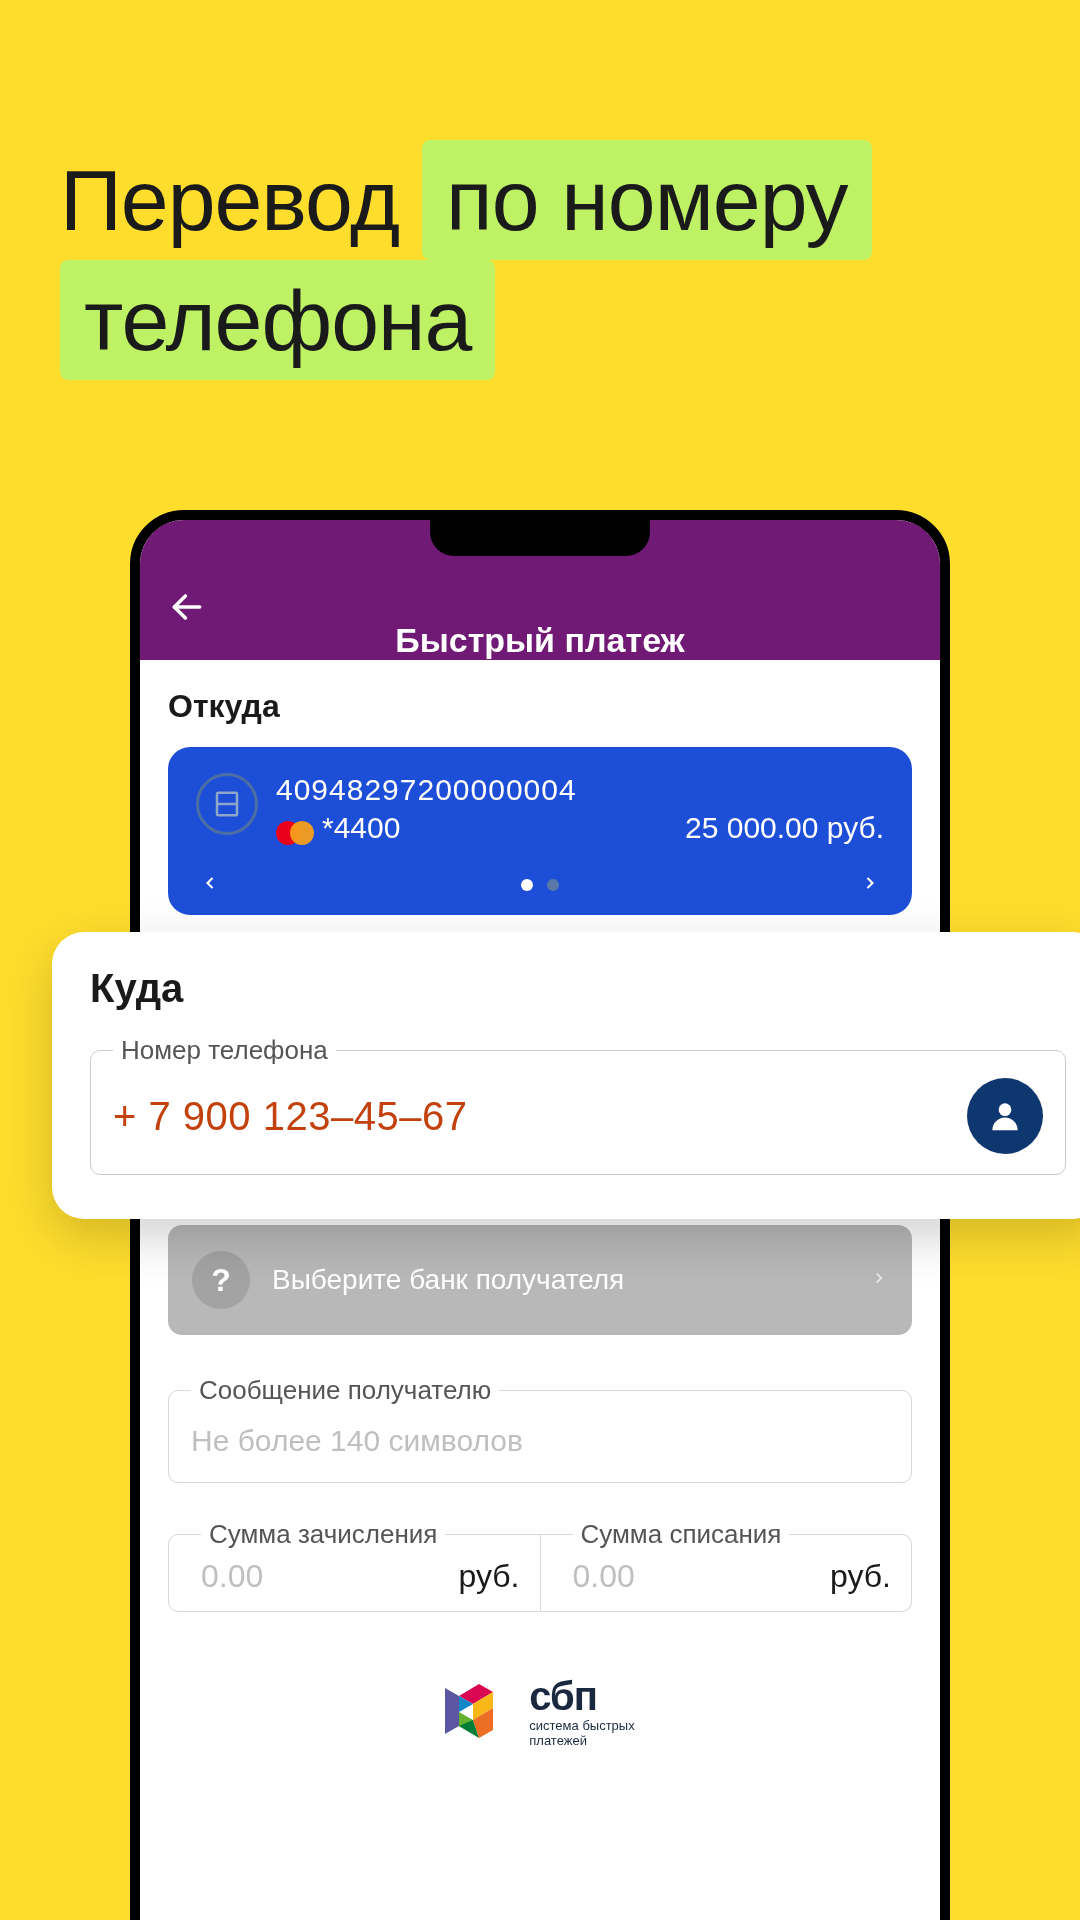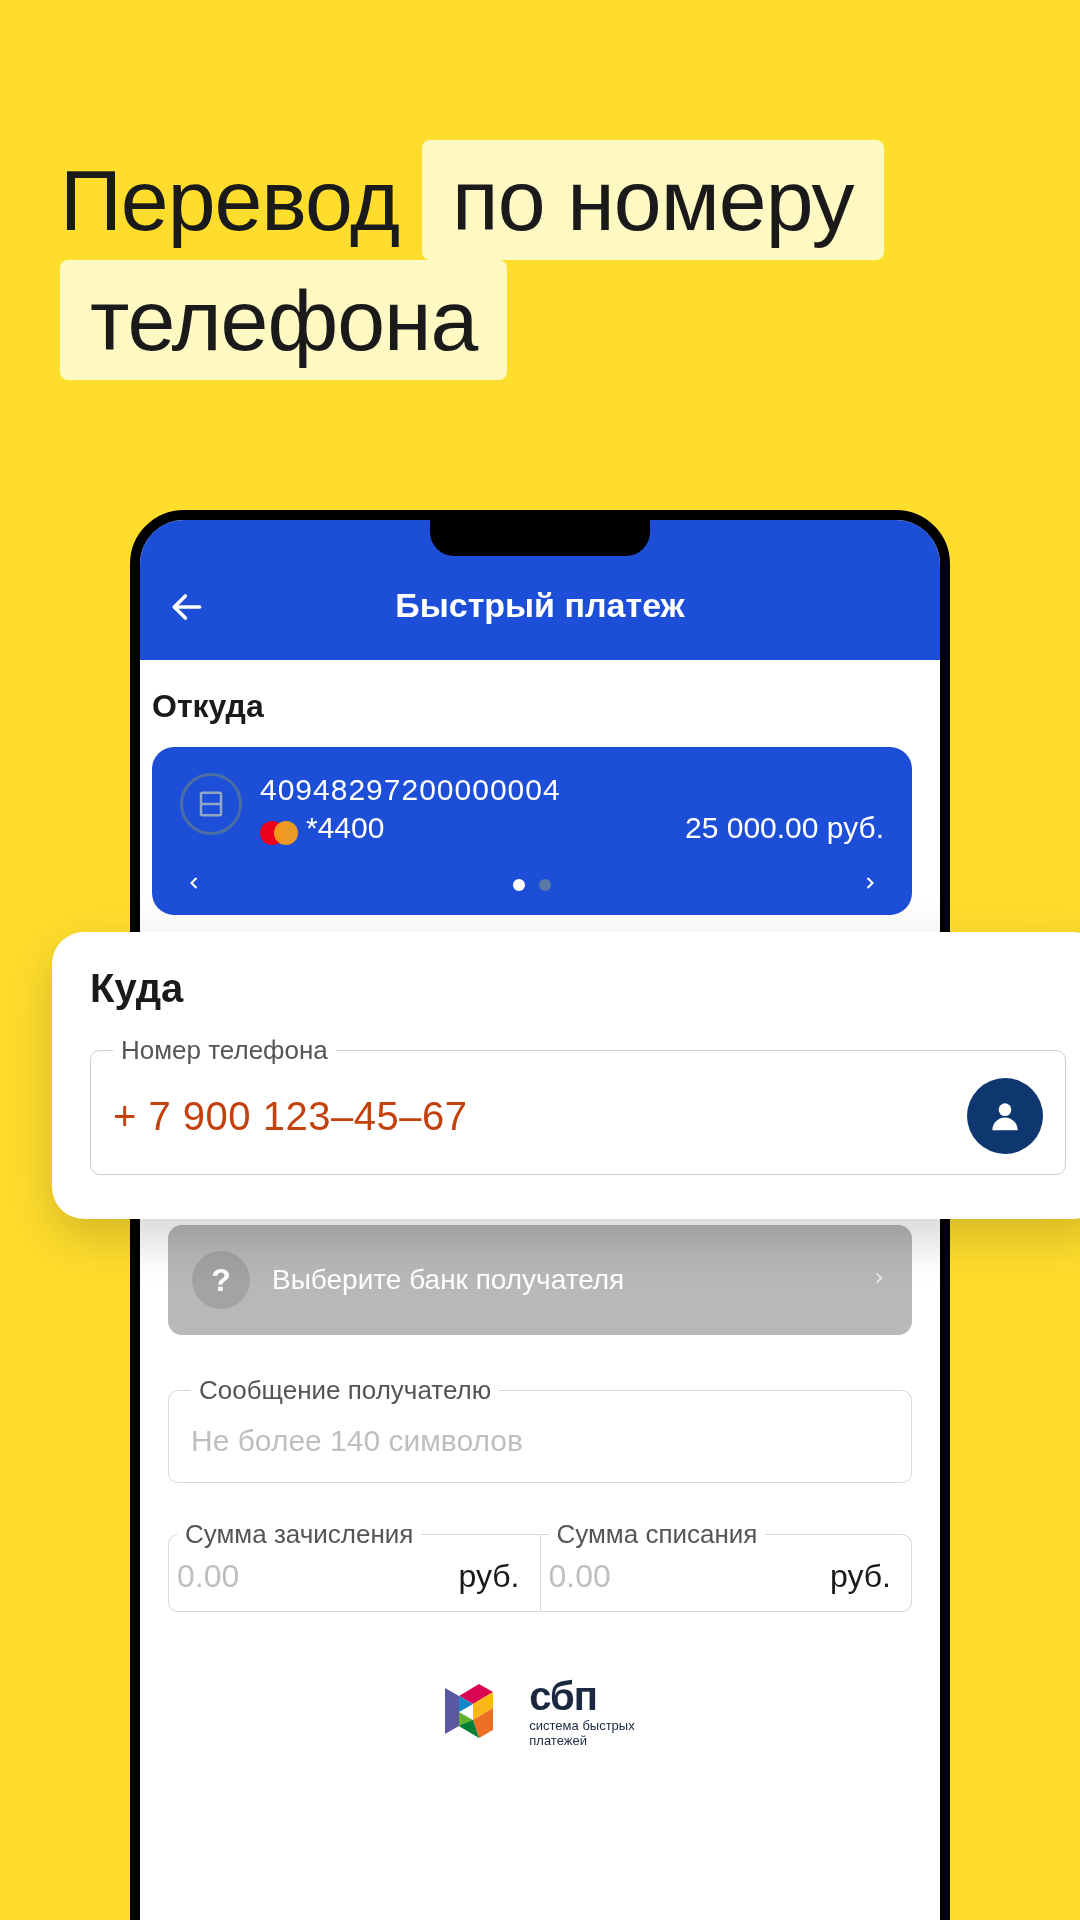--- a/index.html
+++ b/index.html
@@ -13,22 +13,22 @@
     }
     .hero-title {
       padding: 140px 60px 0 60px;
       font-size: 86px;
       font-weight: 500;
       color: #1a1a1a;
       line-height: 1.35;
       letter-spacing: -1px;
     }
     .highlight {
-      background: #fef9c3;
-      padding: 2px 30px;
+      background: #bef264;
+      padding: 2px 24px;
       border-radius: 8px;
       display: inline-block;
     }
     .phone-mockup {
       position: absolute;
       top: 510px;
       left: 130px;
       width: 820px;
       height: 1500px;
       background: #fff;
@@ -38,42 +38,42 @@
     }
     .phone-notch {
       position: absolute;
       top: 0; left: 50%; transform: translateX(-50%);
       width: 220px; height: 36px;
       background: #000;
       border-radius: 0 0 24px 24px;
       z-index: 5;
     }
     .app-header {
-      background: #1d4ed8;
+      background: #701a75;
       color: #fff;
       height: 140px;
       display: flex;
-      align-items: flex-start;
+      align-items: flex-end;
       padding: 40px 28px 0 28px;
       position: relative;
     }
     .back-arrow {
       position: absolute;
       left: 28px;
       top: 68px;
     }
     .header-title {
       flex: 1;
       text-align: center;
       font-size: 34px;
       font-weight: 600;
       padding-top: 26px;
     }
     .section {
-      padding: 28px 28px 0 12px;
+      padding: 28px 28px 0 28px;
     }
     .section-label {
       font-size: 32px;
       font-weight: 600;
       color: #1a1a1a;
       margin-bottom: 22px;
     }
     .card {
       background: #1d4ed8;
       border-radius: 22px;
@@ -220,21 +220,21 @@
     }
 
     .amounts {
       display: flex;
       margin: 36px 28px 0 28px;
       gap: 0;
     }
     .amounts .fieldset {
       flex: 1;
       border-color: #d8d8d8;
-      padding: 8px 20px 16px 8px;
+      padding: 8px 20px 16px 32px;
     }
     .amounts .fieldset:first-child { border-radius: 10px 0 0 10px; }
     .amounts .fieldset:last-child { border-radius: 0 10px 10px 0; border-left: none; }
     .amt-row {
       display: flex;
       justify-content: space-between;
       align-items: center;
     }
     .amt-placeholder { font-size: 32px; color: #bfbfbf; }
     .amt-unit { font-size: 32px; color: #1a1a1a; font-weight: 500; }

